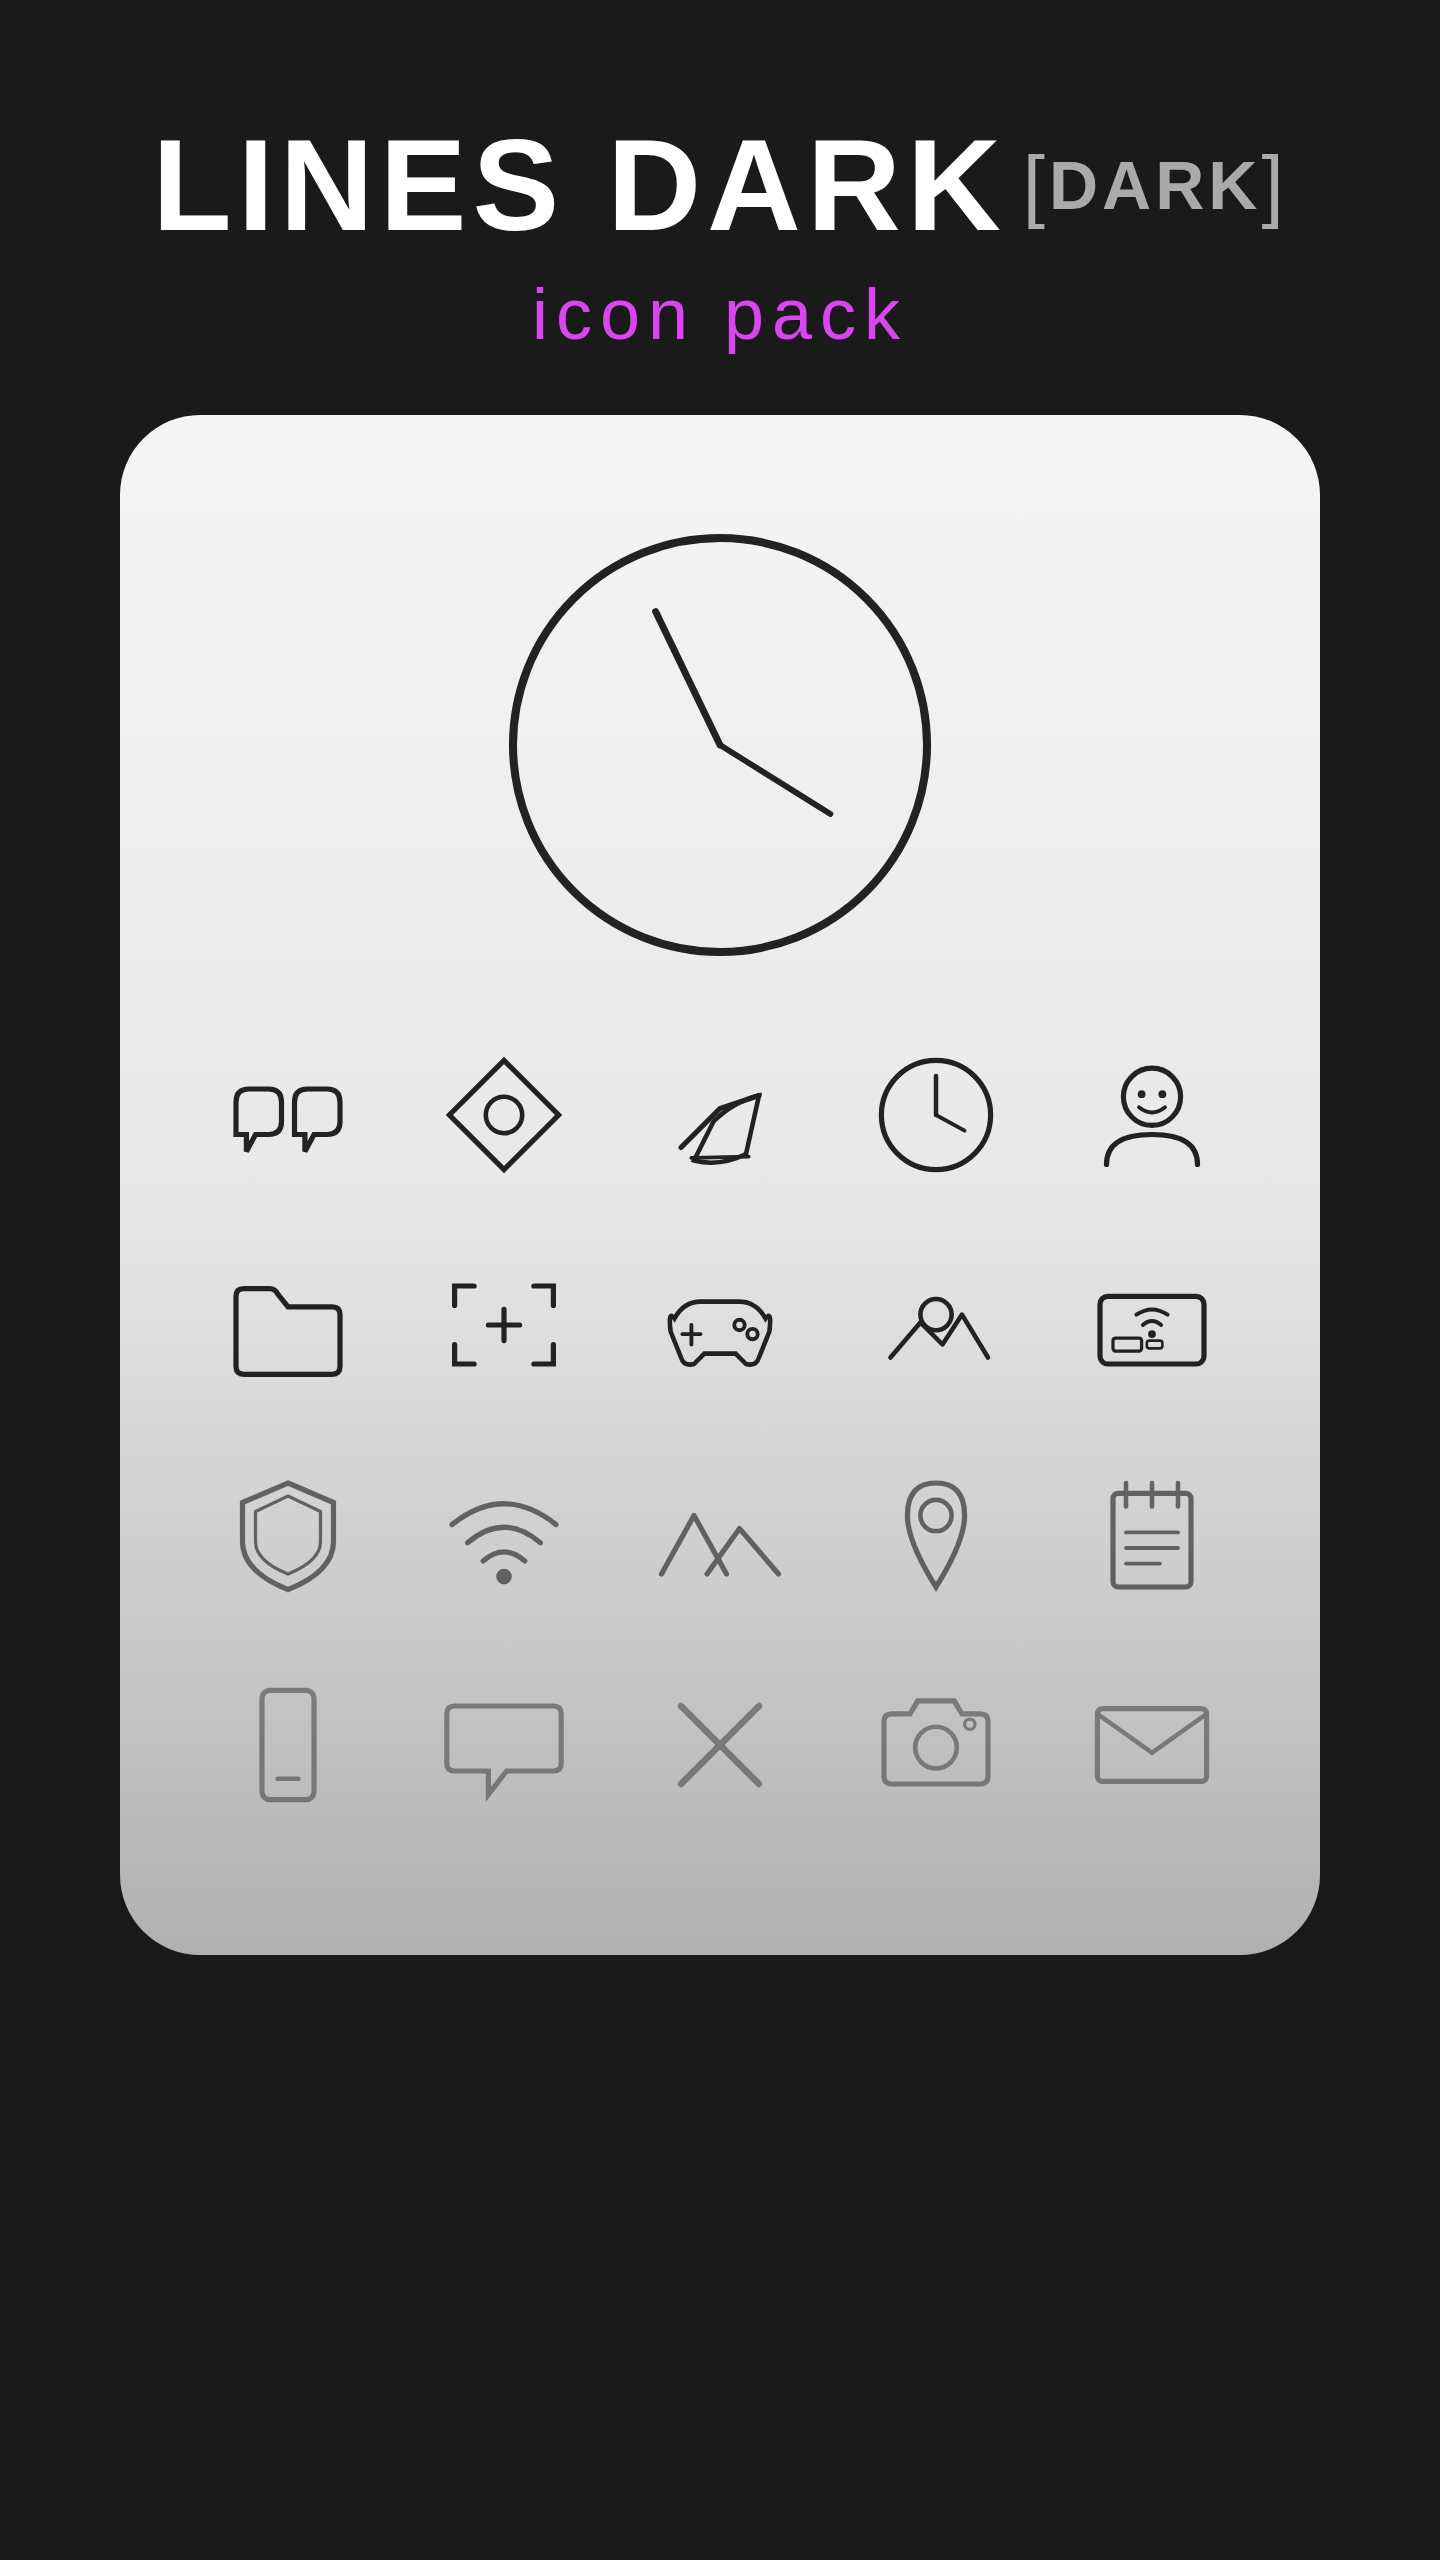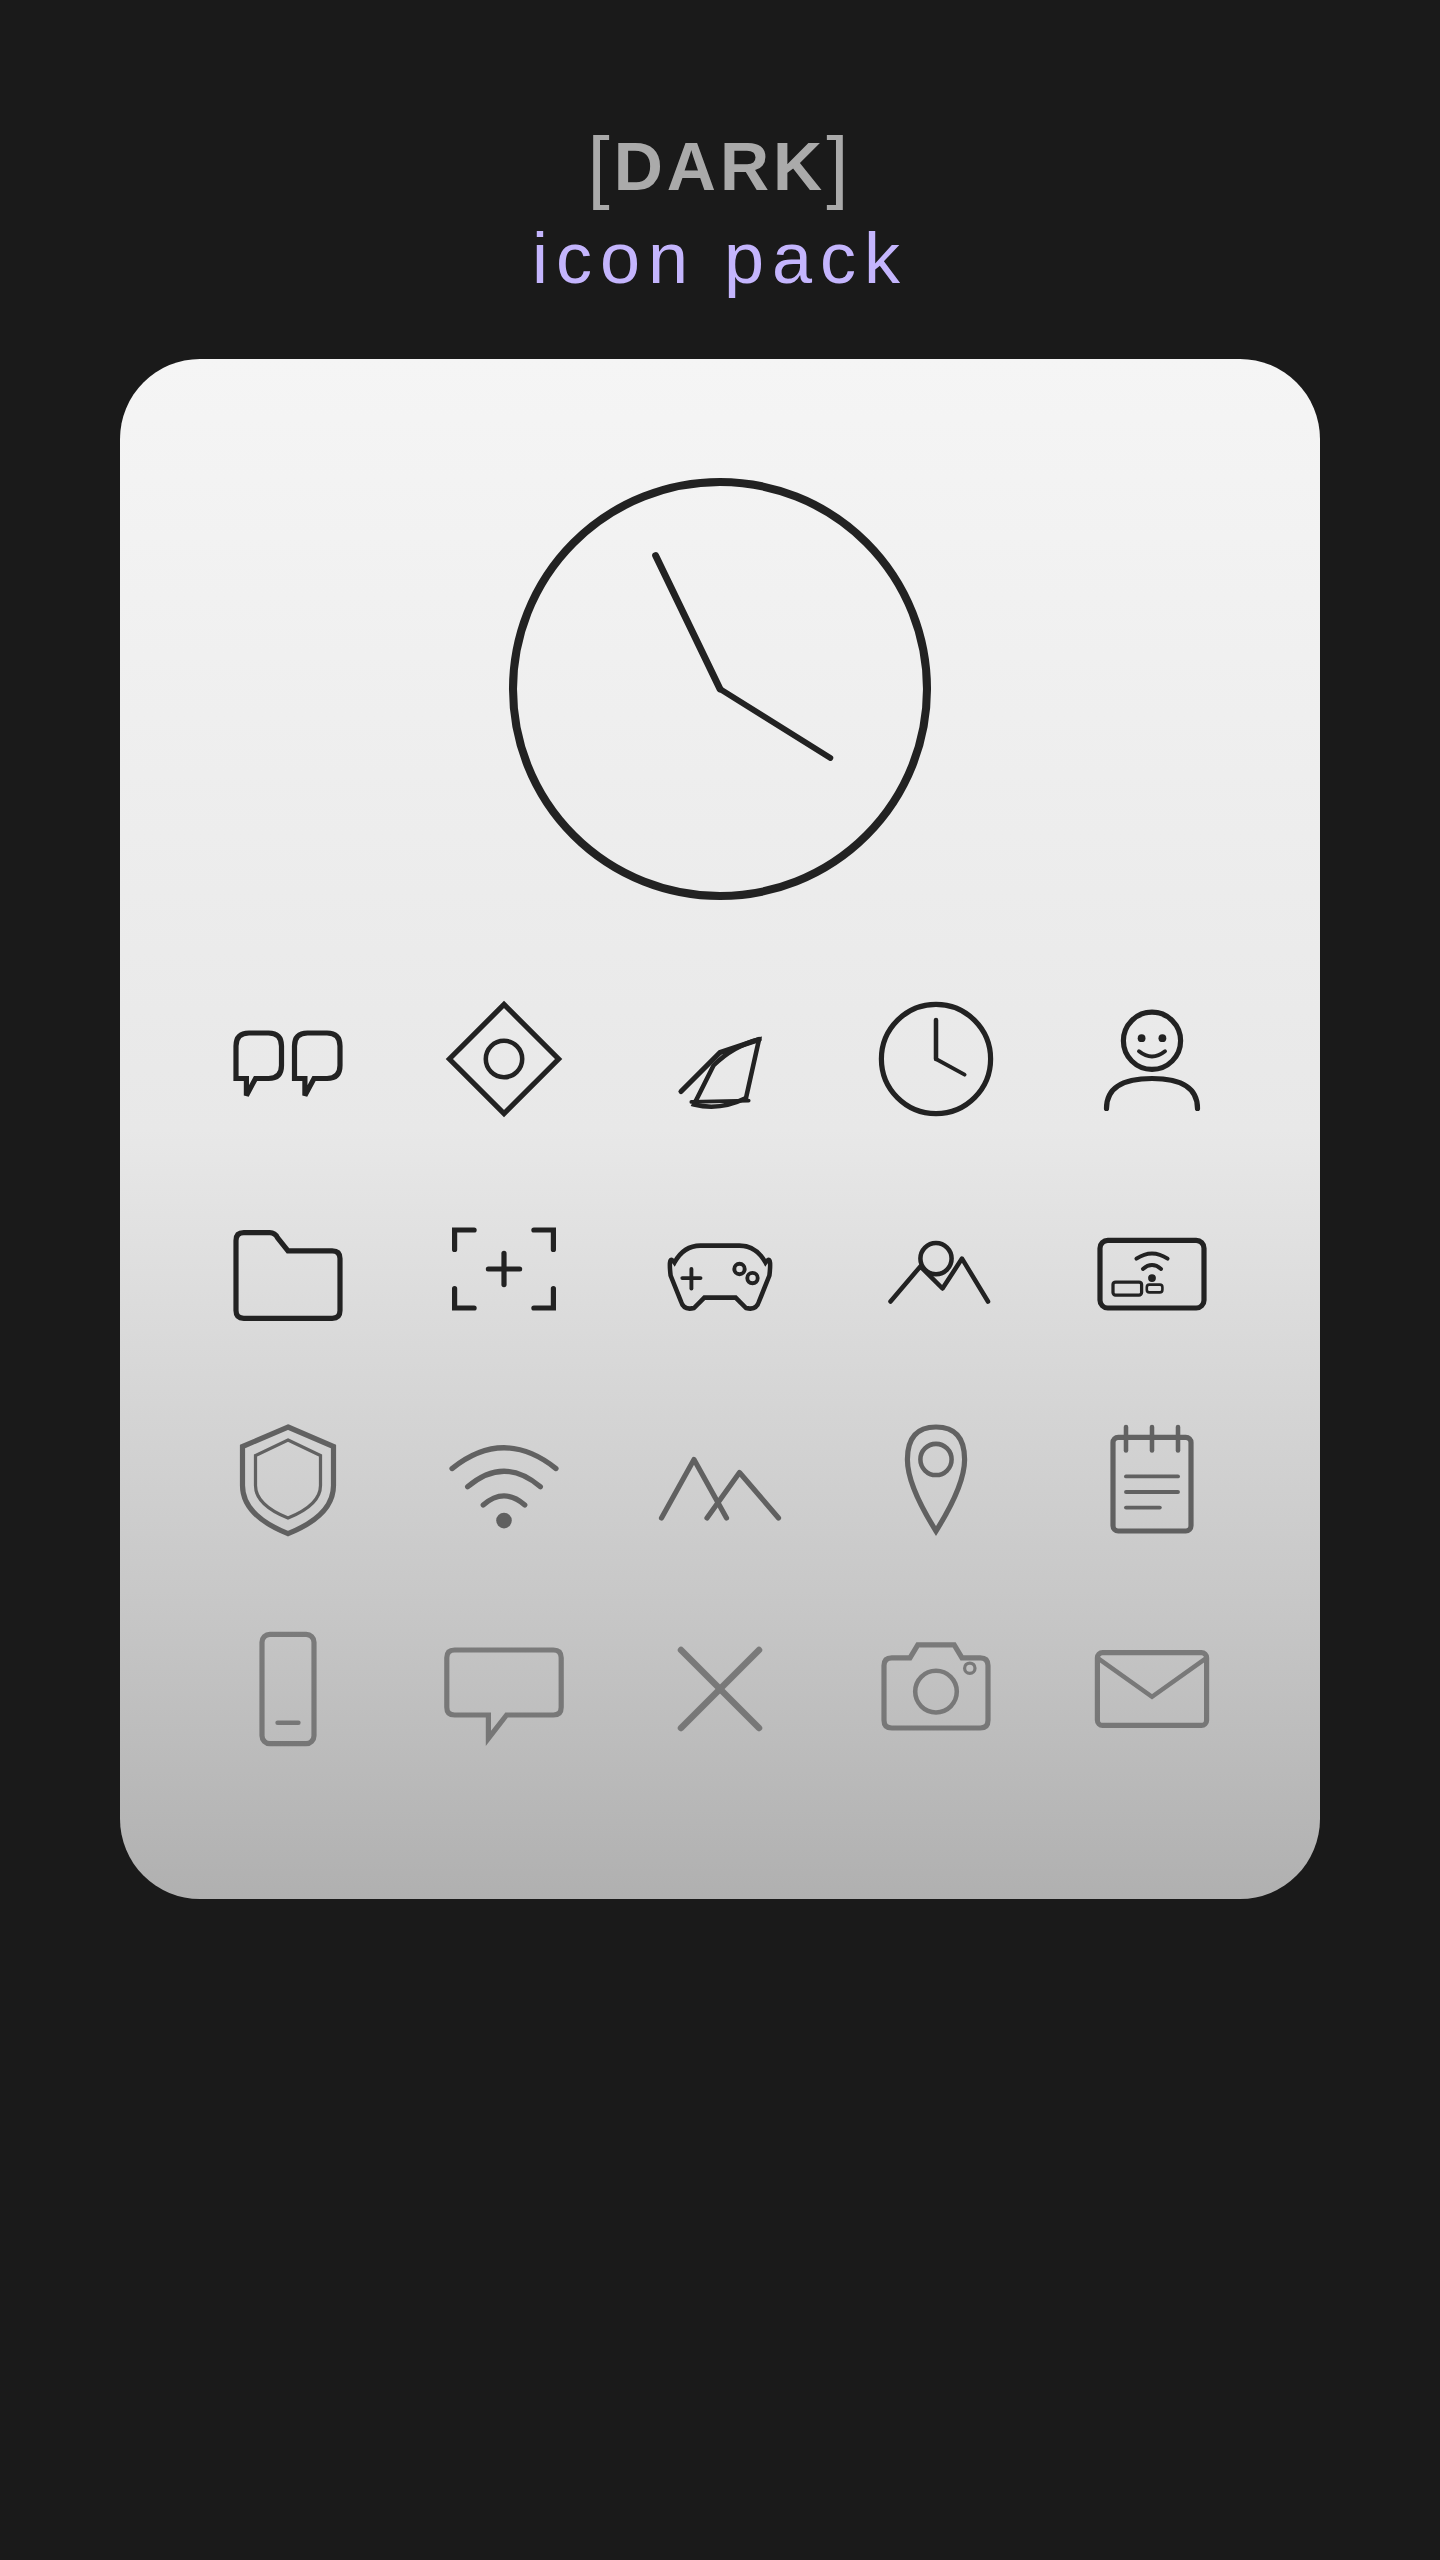--- a/index.html
+++ b/index.html
@@ -47,24 +47,24 @@
     }
 
     .bracket {
       color: #aaaaaa;
       font-weight: 300;
       font-size: 80px;
     }
 
     .subtitle {
       font-size: 72px;
-      color: #c4b5fd;
+      color: #d946ef;
       font-weight: 300;
       letter-spacing: 8px;
-      margin-top: 5px;
+      margin-top: 23px;
     }
 
     .card {
       width: 1200px;
       background: linear-gradient(180deg, #f5f5f5 0%, #e8e8e8 50%, #c8c8c8 80%, #b0b0b0 100%);
       border-radius: 80px;
       padding: 60px 60px 80px;
       display: flex;
       flex-direction: column;
       align-items: center;
@@ -108,20 +108,21 @@
     }
     .icon-row.more-faded svg {
       opacity: 0.5;
     }
   </style>
 </head>
 <body>
 
 <div class="header">
   <div class="title-line">
+    <span class="title-main">LINES DARK</span>
     <span class="title-free">
       <span class="bracket">[</span>
       <span>DARK</span>
       <span class="bracket">]</span>
     </span>
   </div>
   <div class="subtitle">icon pack</div>
 </div>
 
 <div class="card">

